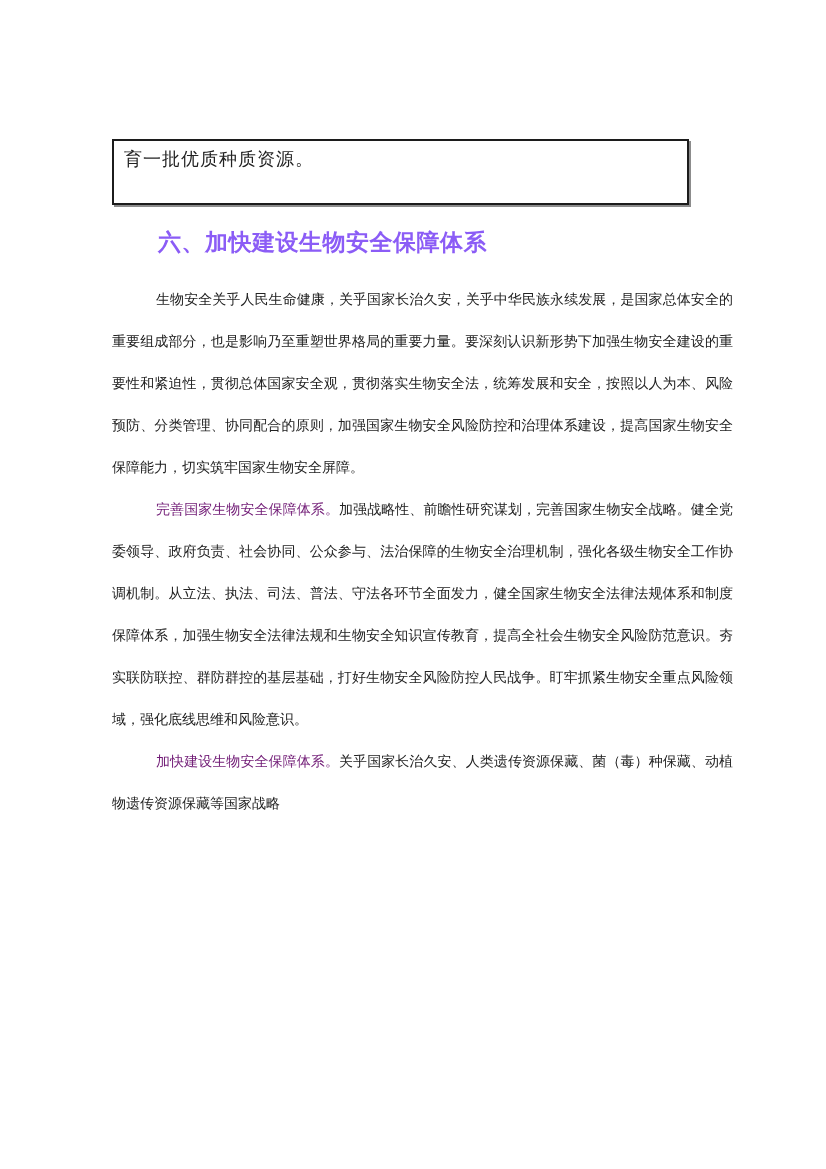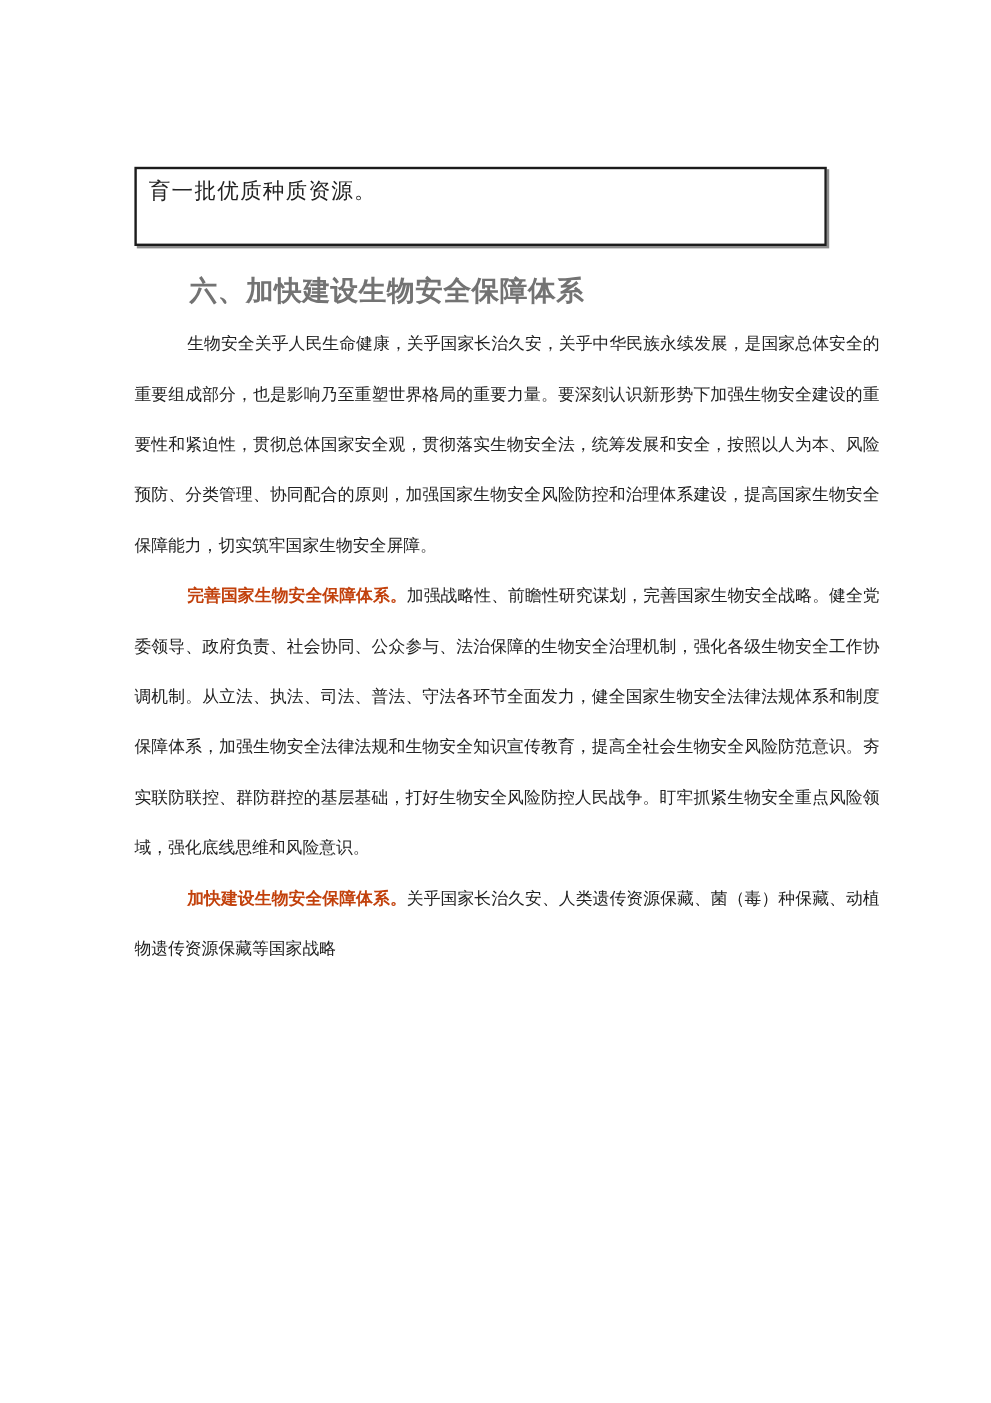--- a/index.html
+++ b/index.html
@@ -28,42 +28,42 @@
     height: 66px;
     border: 2px solid #1c1c1c;
     box-shadow: 2px 2px 0 0 #8c8c8c;
     padding: 6px 10px;
     font-size: 18px;
     line-height: 24px;
     letter-spacing: 1px;
     color: #222;
   }
   .section-heading {
-    margin: 16px 0 4px 0;
+    margin: 16px 0 16px 0;
     font-family: "Liberation Sans", "DejaVu Sans", sans-serif;
     font-weight: bold;
     font-size: 23px;
     line-height: 42px;
     text-indent: 46px;
     letter-spacing: 0.5px;
-    color: #737373;
+    color: #8b5cf6;
   }
   p.body {
     margin: 0;
     font-size: 14px;
     line-height: 42px;
     text-indent: 44px;
     text-align: justify;
     text-justify: inter-character;
     line-break: strict;
     color: #222;
   }
   p.body .lead {
-    font-weight: bold;
-    color: #c2410c;
+    font-weight: normal;
+    color: #701a75;
   }
   .page-number {
     position: absolute;
     left: 0;
     right: 0;
     top: 1060px;
     text-align: center;
     font-size: 21px;
     line-height: 28px;
     letter-spacing: 2px;

